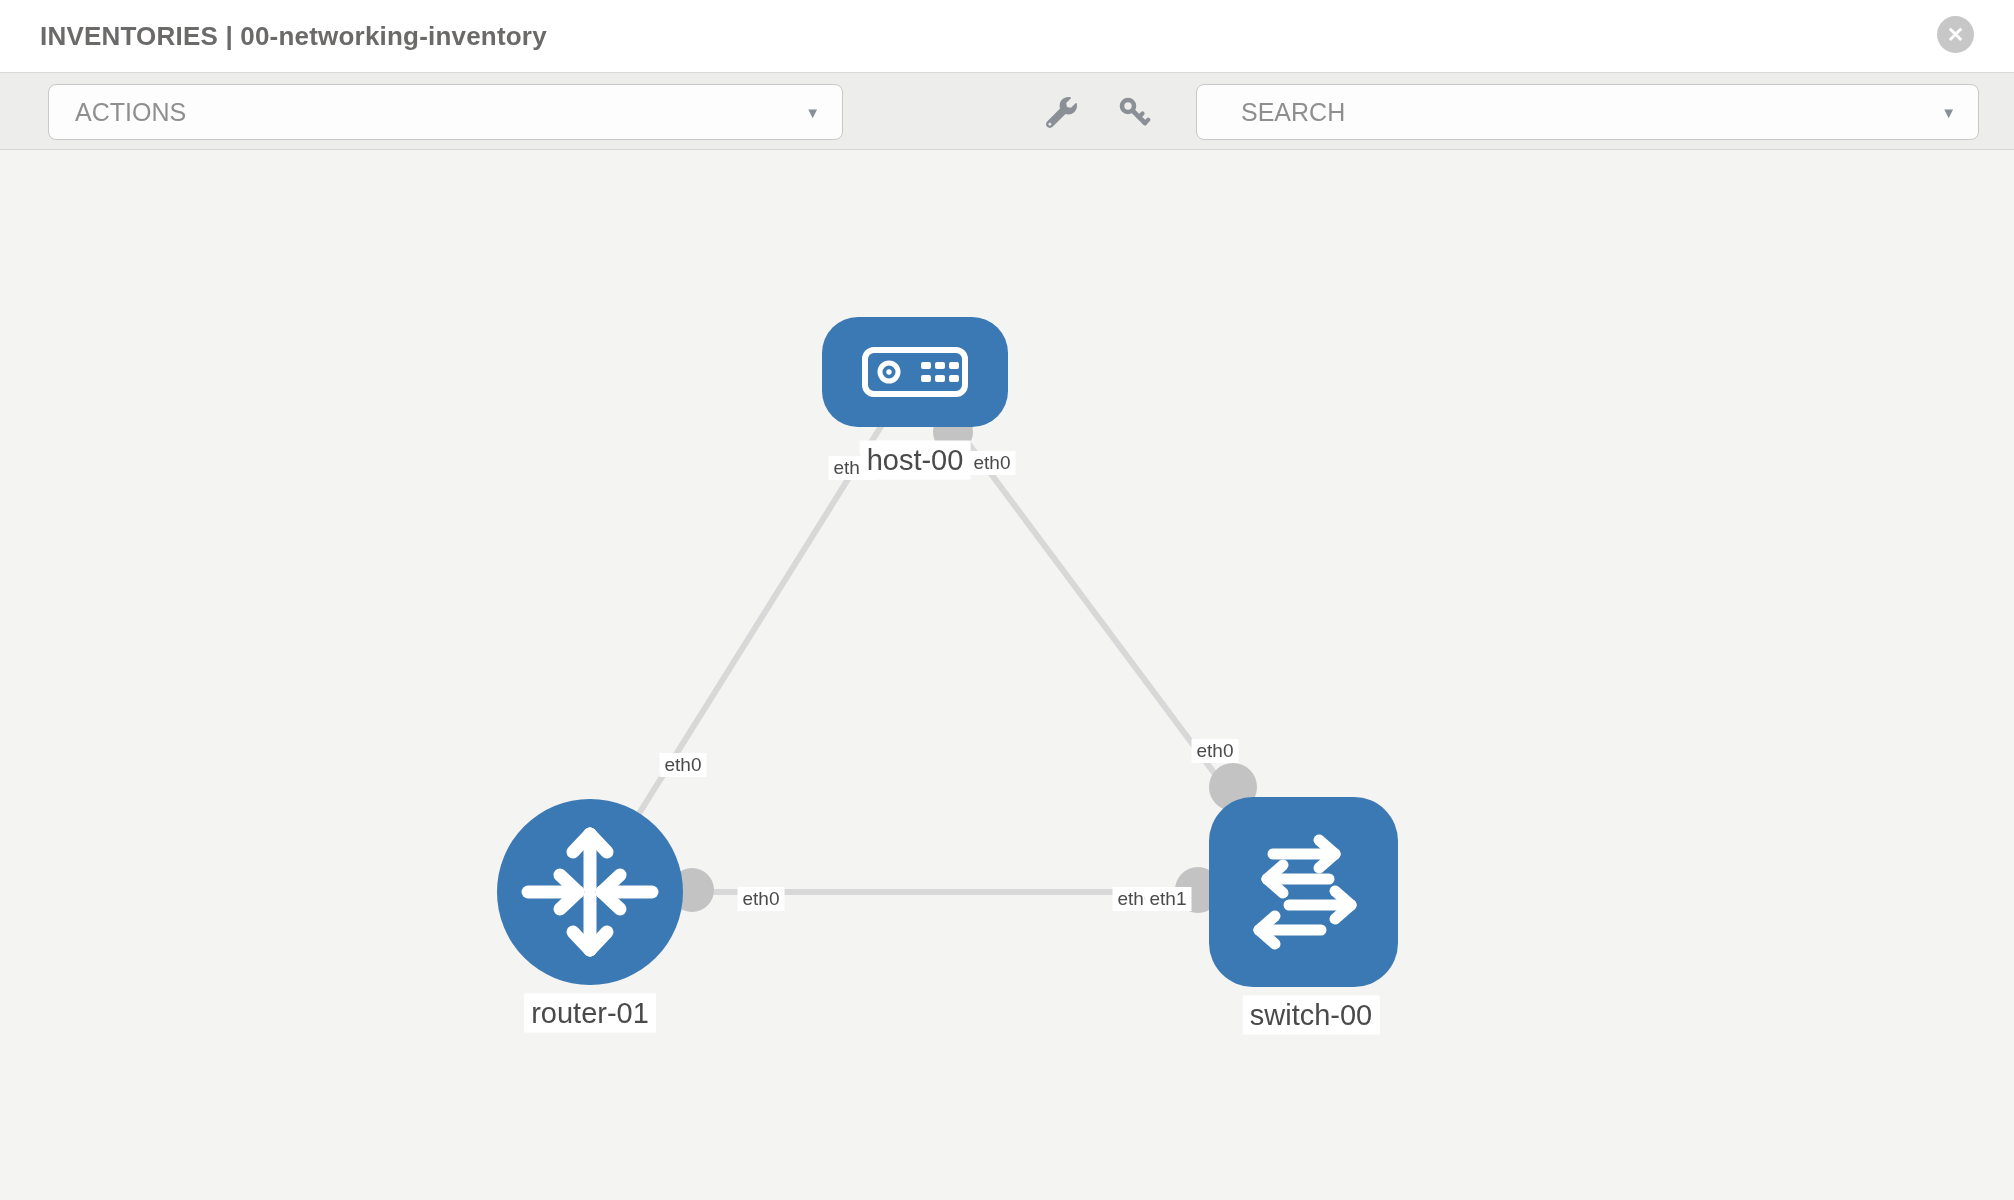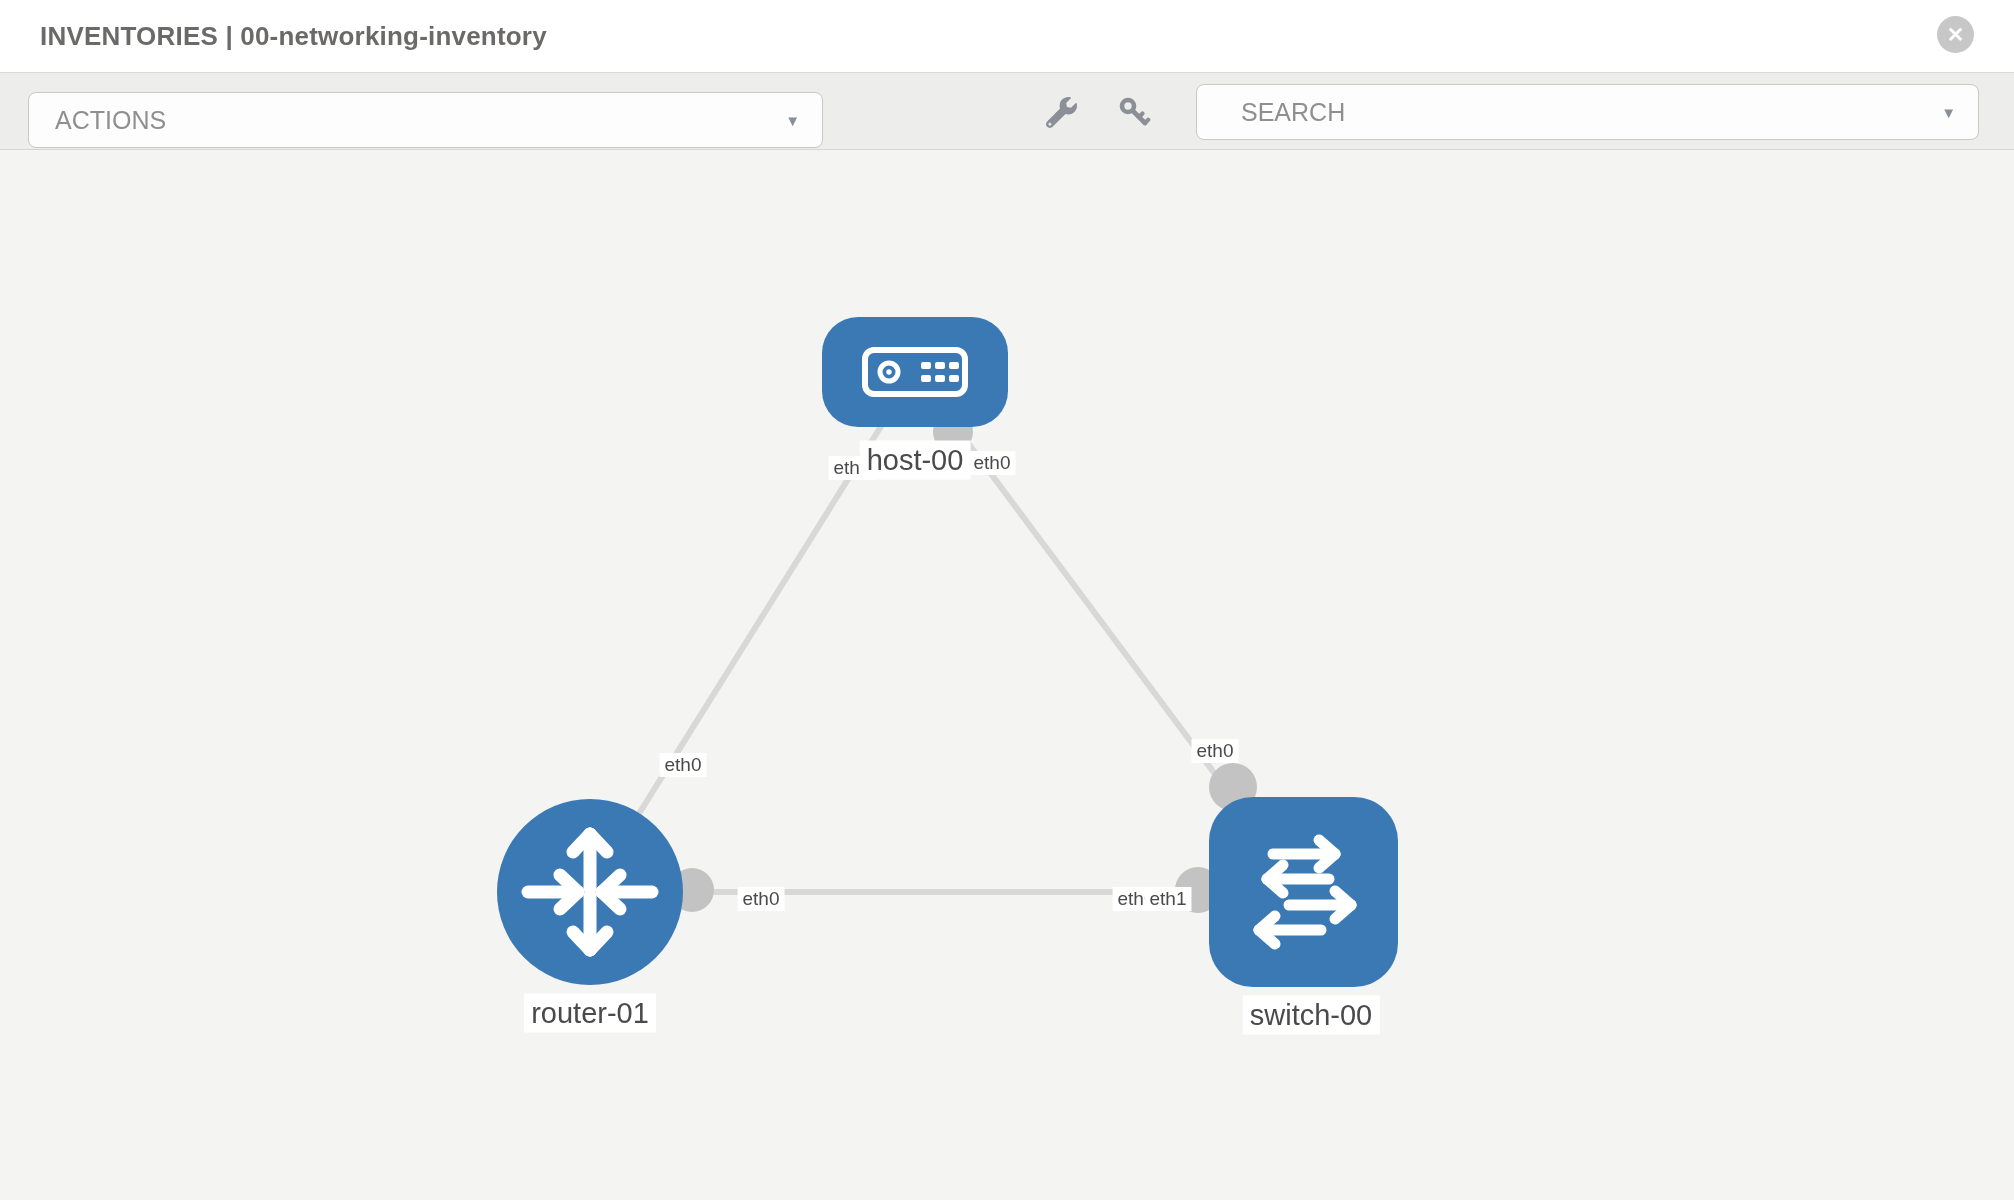--- a/index.html
+++ b/index.html
@@ -15,21 +15,21 @@
              background:#c7c7c7;color:#fff;display:flex;align-items:center;justify-content:center;
              font-size:21px;font-weight:700;cursor:pointer;user-select:none;}
 
   
   .toolbar{position:relative;height:78px;background:#ededec;
            border-top:1px solid #d9d9d8;border-bottom:1px solid #d6d6d5;box-sizing:border-box;}
   .dropdown{position:absolute;top:11px;height:56px;background:#fdfdfd;border:1px solid #c9c9c8;
             border-radius:8px;display:flex;align-items:center;padding:0 26px;box-sizing:border-box;
             color:#8f8f8f;font-size:25px;cursor:pointer;}
   .dropdown .caret{position:absolute;right:22px;color:#8a9096;font-size:15px;line-height:1;}
-  .dd-actions{left:28px;width:795px;margin-top:8px;}
+  .dd-actions{left:48px;width:795px;}
   .dd-search{left:1196px;width:783px;padding-left:44px;}
   .tool-icons{position:absolute;left:1046px;top:0;height:78px;display:flex;align-items:center;gap:40px;}
   .tool-icons span{display:flex;cursor:pointer;}
 
   
   .canvas{position:relative;height:1050px;background:var(--canvas-bg,#f4f4f3);overflow:hidden;}
   #topo-svg{position:absolute;left:0;top:0;}
   #labels{position:absolute;left:0;top:0;width:100%;height:100%;pointer-events:none;}
   .node-label{position:absolute;transform:translate(-50%,-50%);background:#fff;
               color:var(--label-text,#4a4a4a);font-size:29px;padding:3px 7px;white-space:nowrap;}

